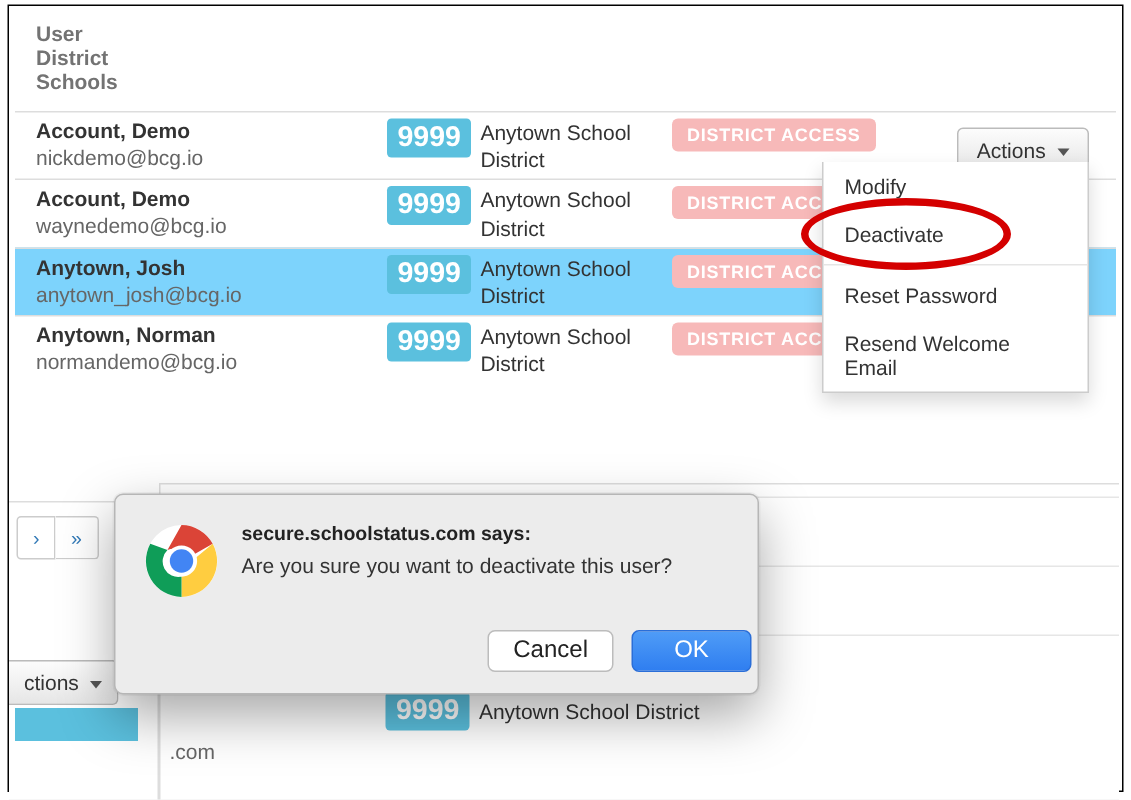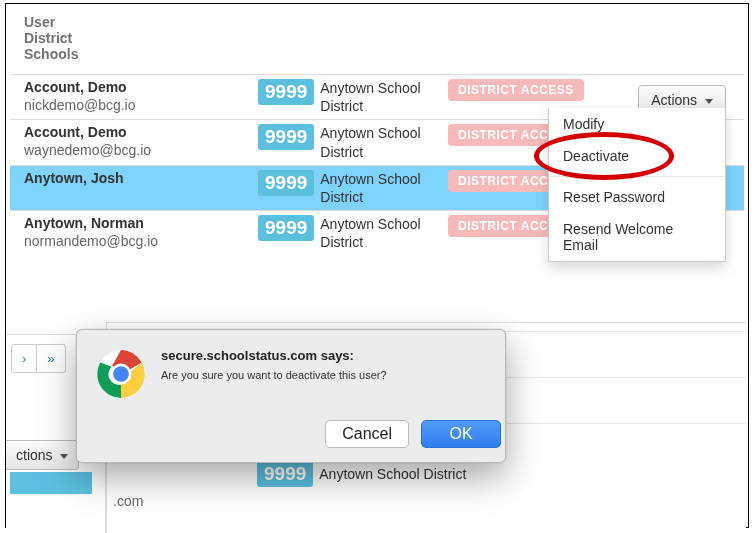--- a/index.html
+++ b/index.html
@@ -44,21 +44,21 @@
   .panel-right .pr-row { position:absolute; left:0; right:0; height:46px; border-top:1px solid #e6e6e6; display:flex; align-items:center; }
   .pr-district { position:absolute; top:138px; left:150px; display:flex; gap:6px; align-items:center; }
   .pr-com { position:absolute; top:170px; left:6px; color:#666; }
 
   
   .dialog { position: absolute; left: 70px; top: 325px; width: 430px; background: #ececec; border: 1px solid #b6b6b6; border-radius: 6px; box-shadow: 0 14px 36px rgba(0,0,0,.35), 0 0 0 1px rgba(0,0,0,.04); padding: 18px 4px 14px 18px; }
   .dialog-body { display:flex; gap:14px; }
   .chrome-icon { width:52px; height:52px; position:relative; flex:0 0 52px; }
   .chrome-icon svg { width:52px; height:52px; }
   .dlg-title { font-weight:700; font-size:13px; color:#222; }
-  .dlg-msg { font-size:11px; color:#333; margin-top:6px; }
+  .dlg-msg { font-size:14px; color:#333; margin-top:6px; }
   .dlg-buttons { display:flex; justify-content:flex-end; gap:12px; margin-top:20px; }
   .btn { min-width:80px; text-align:center; padding:4px 16px; border-radius:5px; font-size:16px; cursor:pointer; }
   .btn-cancel { background:#fff; border:1px solid #bcbcbc; color:#222; }
   .btn-ok { background:linear-gradient(#4f9cf7,#2f7ef0); border:1px solid #2a6ed8; color:#fff; }
 </style>
 </head>
 <body>
 
 <div class="frame">
 
@@ -97,20 +97,21 @@
         <span class="district-name" style="max-width:110px">Anytown School District</span>
       </div>
       <div class="col-schools">
         <span class="badge-access">DISTRICT ACCESS</span>
       </div>
     </div>
 
     <div class="row pink">
       <div class="col-user">
         <div class="username">Anytown, Josh</div>
+        <div class="email">anytown_josh@bcg.io</div>
       </div>
       <div class="col-district district-cell">
         <span class="badge-num">9999</span>
         <span class="district-name" style="max-width:110px">Anytown School District</span>
       </div>
       <div class="col-schools">
         <span class="badge-access">DISTRICT ACCESS</span>
       </div>
     </div>
 

